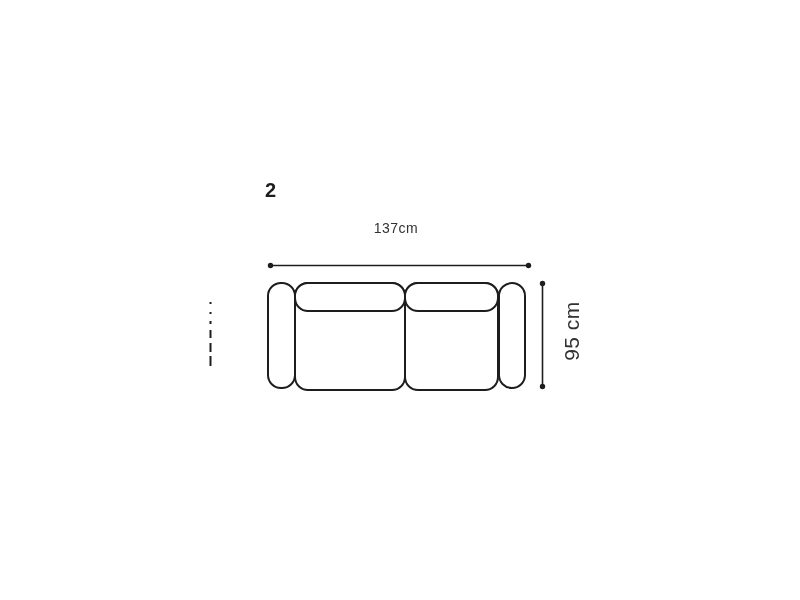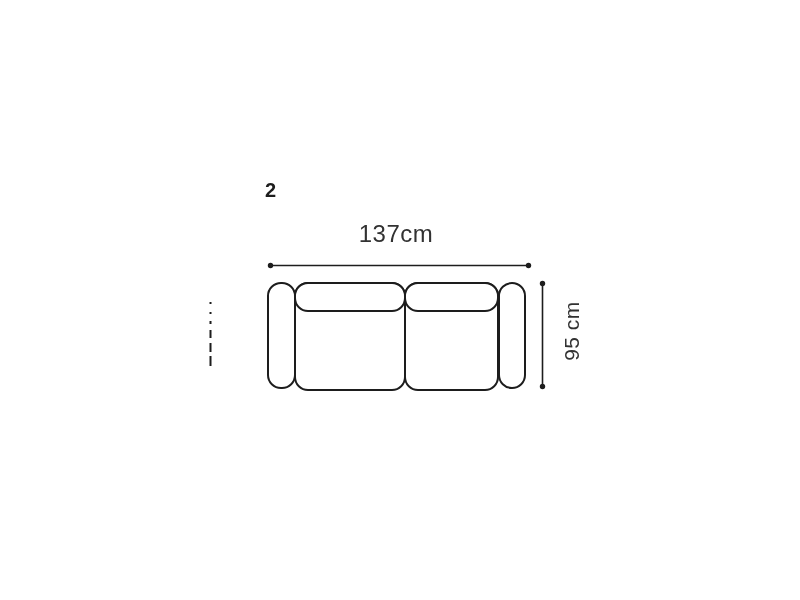--- a/index.html
+++ b/index.html
@@ -28,21 +28,21 @@
     font-weight: 700;
     color: #1d1d1d;
     letter-spacing: 0.5px;
   }
   .width-label {
     position: absolute;
     left: 296px;
     top: 220px;
     width: 200px;
     text-align: center;
-    font-size: 24px;
+    font-size: 14px;
     font-weight: 400;
     color: #323232;
     letter-spacing: 0.5px;
   }
   .depth-label {
     position: absolute;
     left: 512px;
     top: 319px;
     width: 120px;
     text-align: center;

